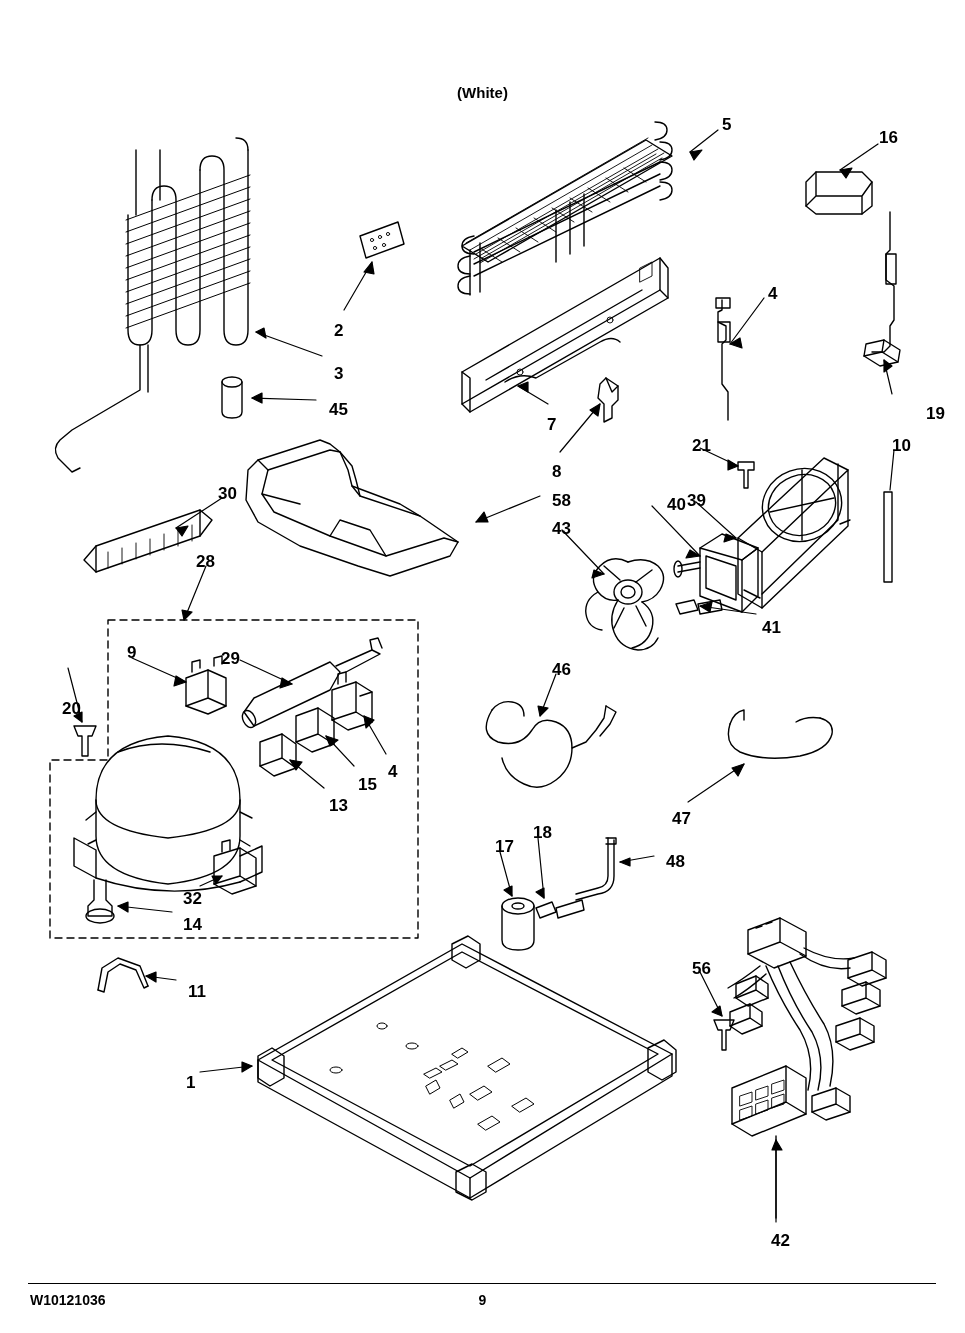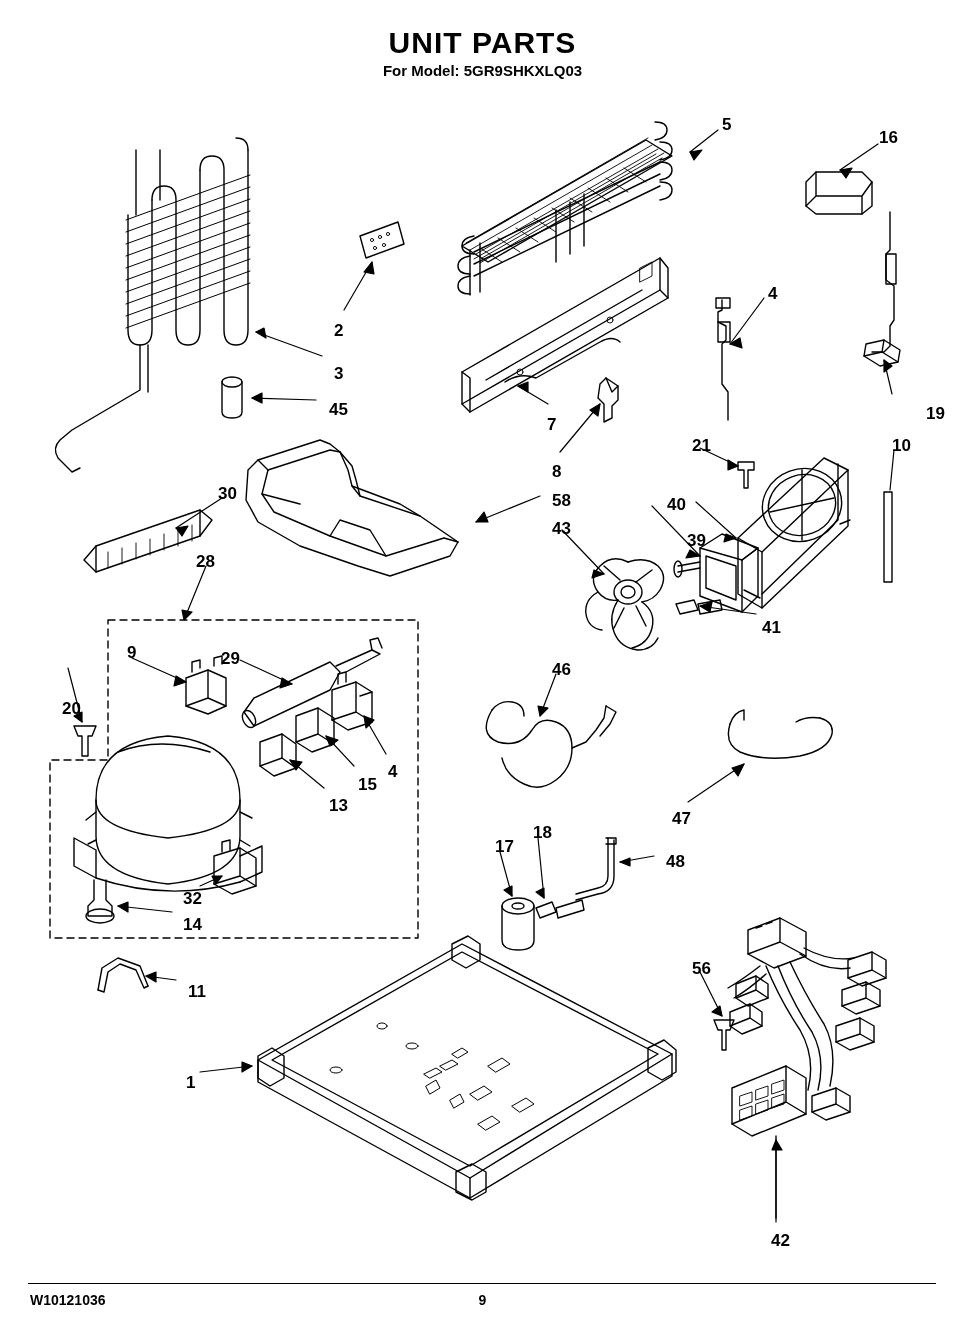--- a/index.html
+++ b/index.html
@@ -77,22 +77,21 @@
     width: 965px;
     height: 1333px;
     pointer-events: none;
   }
 </style>
 </head>
 <body>
 
 <div id="page">
 
-  <div class="hdr" id="title">UNIT PARTS</div>
-  <div class="hdr" id="subtitle">For Model: 5GR9SHKXLQ03</div>
+  <div class="hdr" id="color">(White)</div>
 
   <svg id="art" viewBox="0 0 965 1333" xmlns="http://www.w3.org/2000/svg">
     <g fill="none" stroke="#000" stroke-width="1.4" stroke-linecap="round" stroke-linejoin="round">
 
       <g>
 
         <path d="M128 215 L128 330 Q128 345 140 345 Q152 345 152 330 L152 200"></path>
         <path d="M152 200 Q152 186 164 186 Q176 186 176 200 L176 330 Q176 345 188 345 Q200 345 200 330 L200 170"></path>
         <path d="M200 170 Q200 156 212 156 Q224 156 224 170 L224 330 Q224 345 236 345 Q248 345 248 330 L248 150"></path>
         <path d="M248 150 Q248 138 236 138"></path>
@@ -526,21 +525,21 @@
   <div class="callout" style="left:768px; top:285px;">4</div>
   <div class="callout" style="left:329px; top:401px;">45</div>
   <div class="callout" style="left:547px; top:416px;">7</div>
   <div class="callout" style="left:552px; top:463px;">8</div>
   <div class="callout" style="left:890px; top:405px;margin-left:36px;">19</div>
   <div class="callout" style="left:692px; top:437px;">21</div>
   <div class="callout" style="left:892px; top:437px;">10</div>
   <div class="callout" style="left:218px; top:485px;">30</div>
   <div class="callout" style="left:552px; top:492px;">58</div>
   <div class="callout" style="left:641px; top:496px;margin-left:26px;">40</div>
-  <div class="callout" style="left:687px; top:492px;margin-top:40px;">39</div>
+  <div class="callout" style="left:687px; top:492px;">39</div>
   <div class="callout" style="left:552px; top:520px;">43</div>
   <div class="callout" style="left:196px; top:553px;">28</div>
   <div class="callout" style="left:762px; top:619px;">41</div>
   <div class="callout" style="left:127px; top:644px;">9</div>
   <div class="callout" style="left:221px; top:650px;">29</div>
   <div class="callout" style="left:62px; top:655px;margin-top:45px;">20</div>
   <div class="callout" style="left:552px; top:661px;">46</div>
   <div class="callout" style="left:388px; top:763px;">4</div>
   <div class="callout" style="left:358px; top:776px;">15</div>
   <div class="callout" style="left:329px; top:797px;">13</div>

